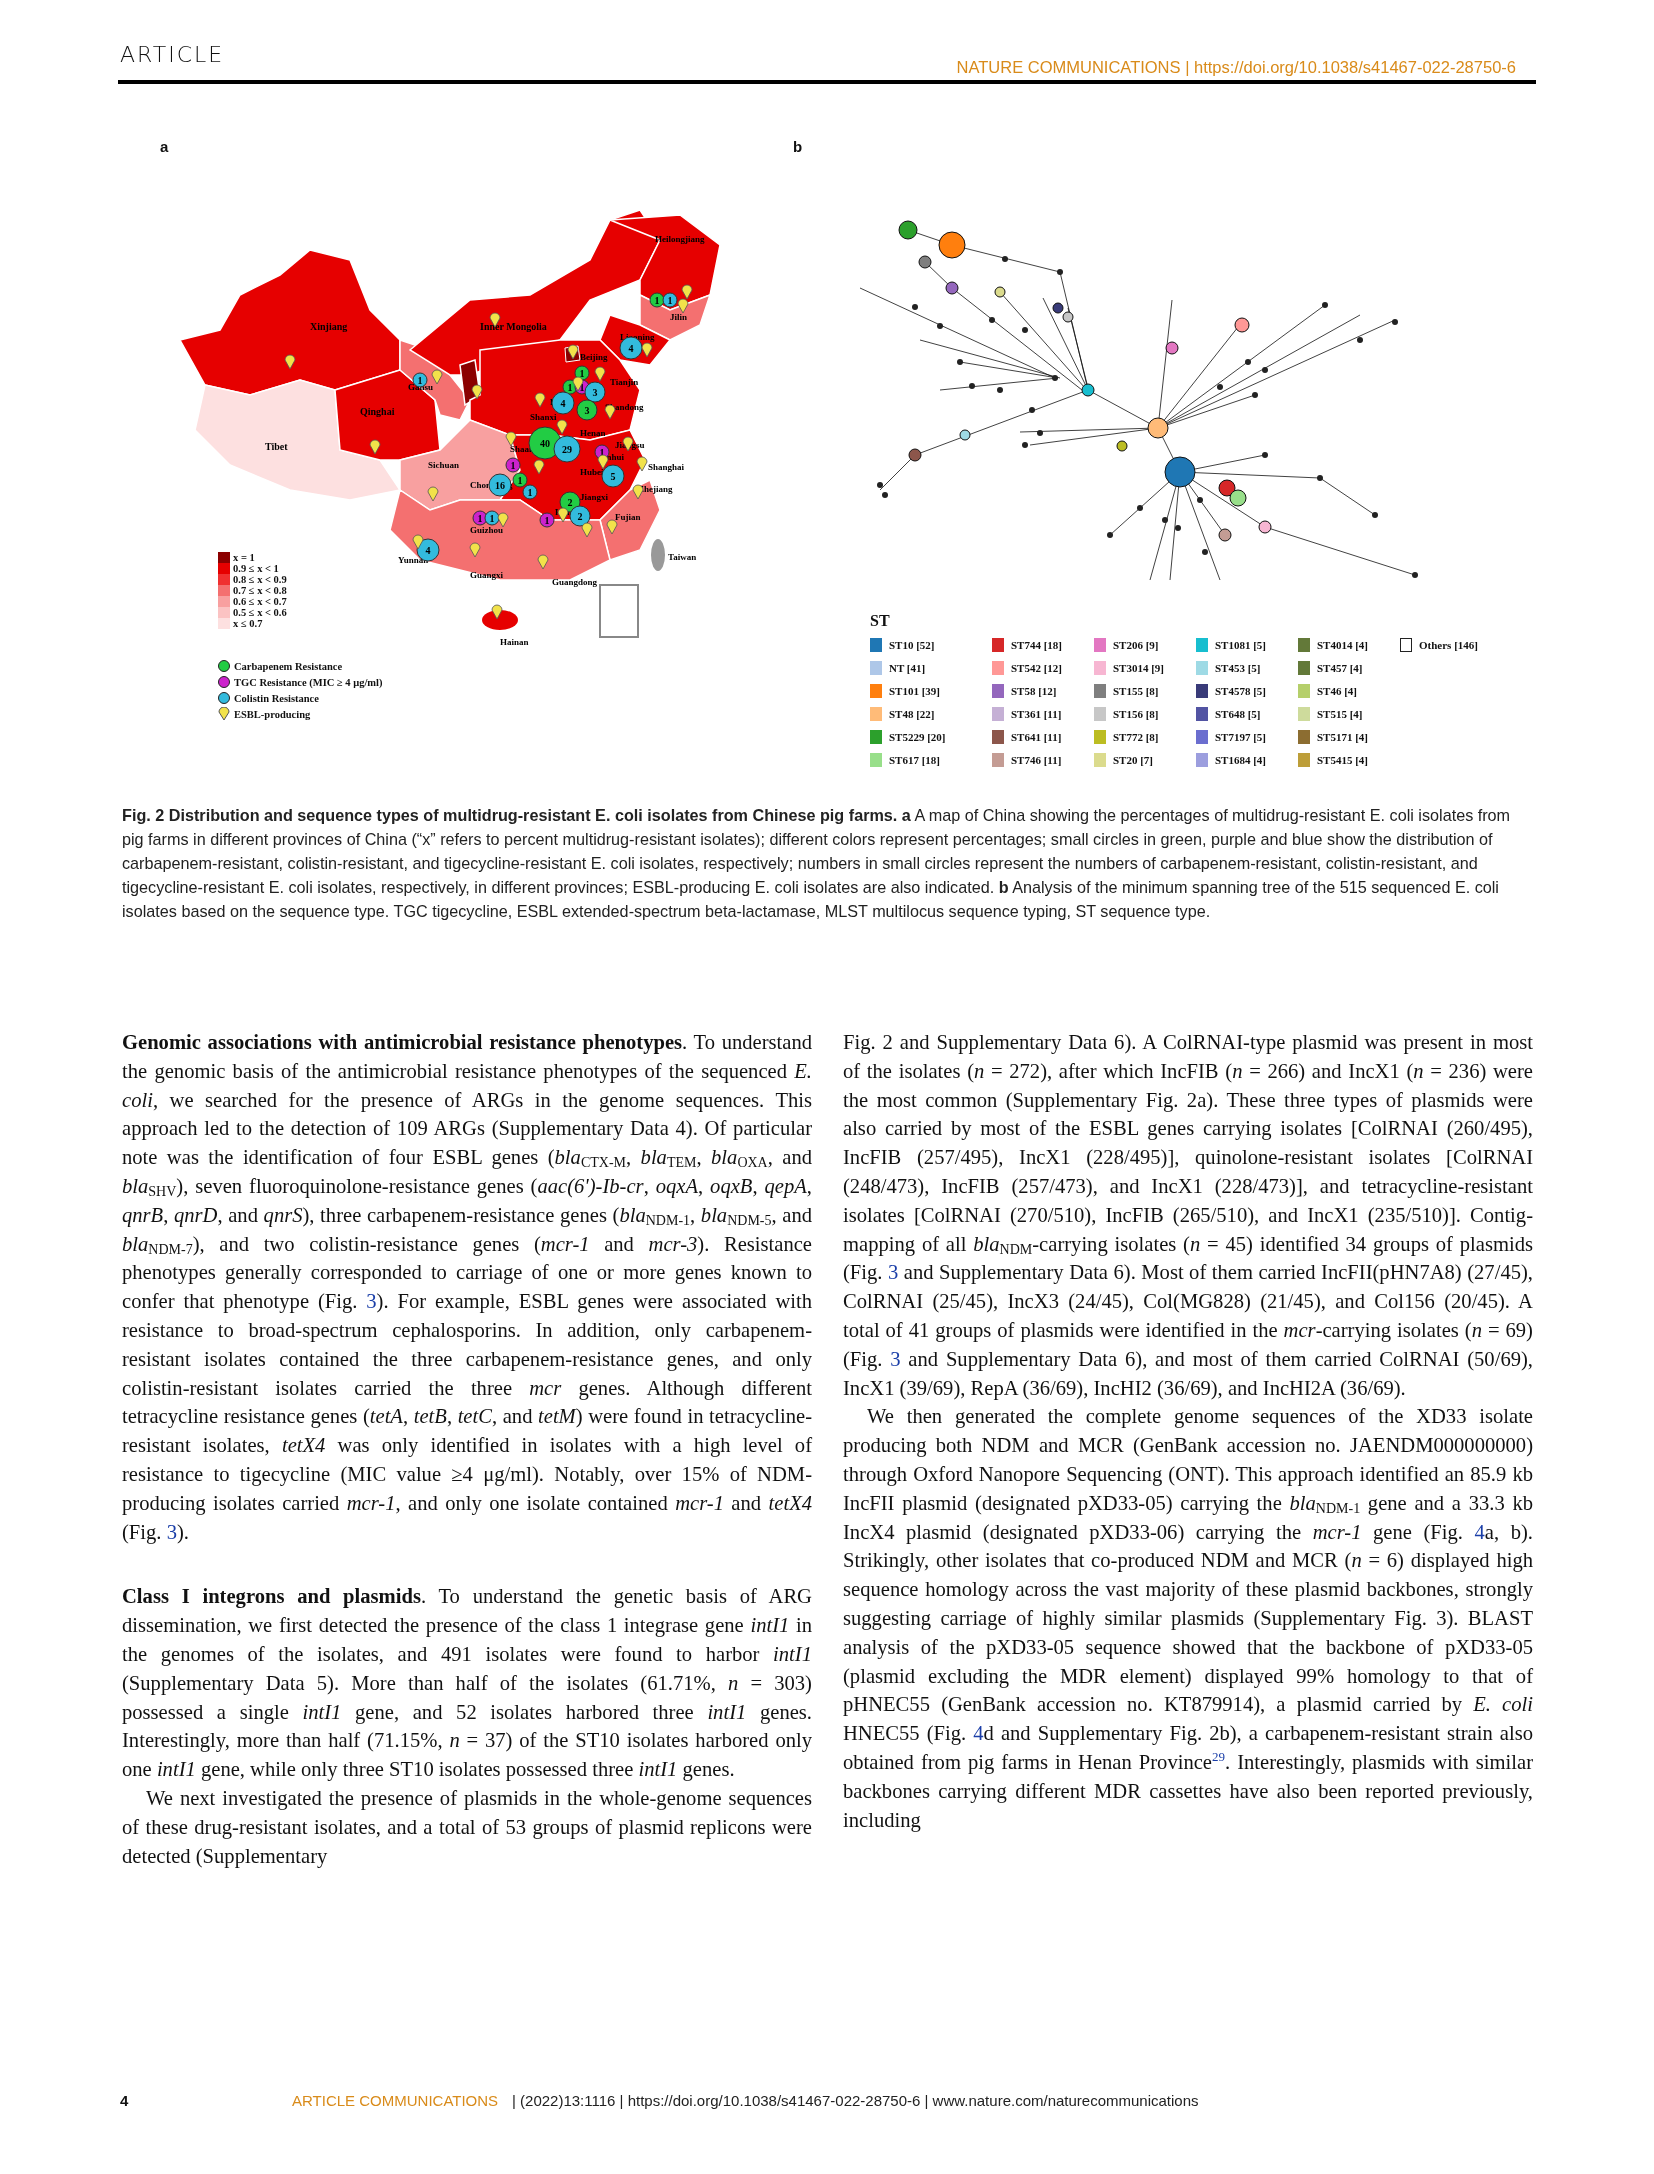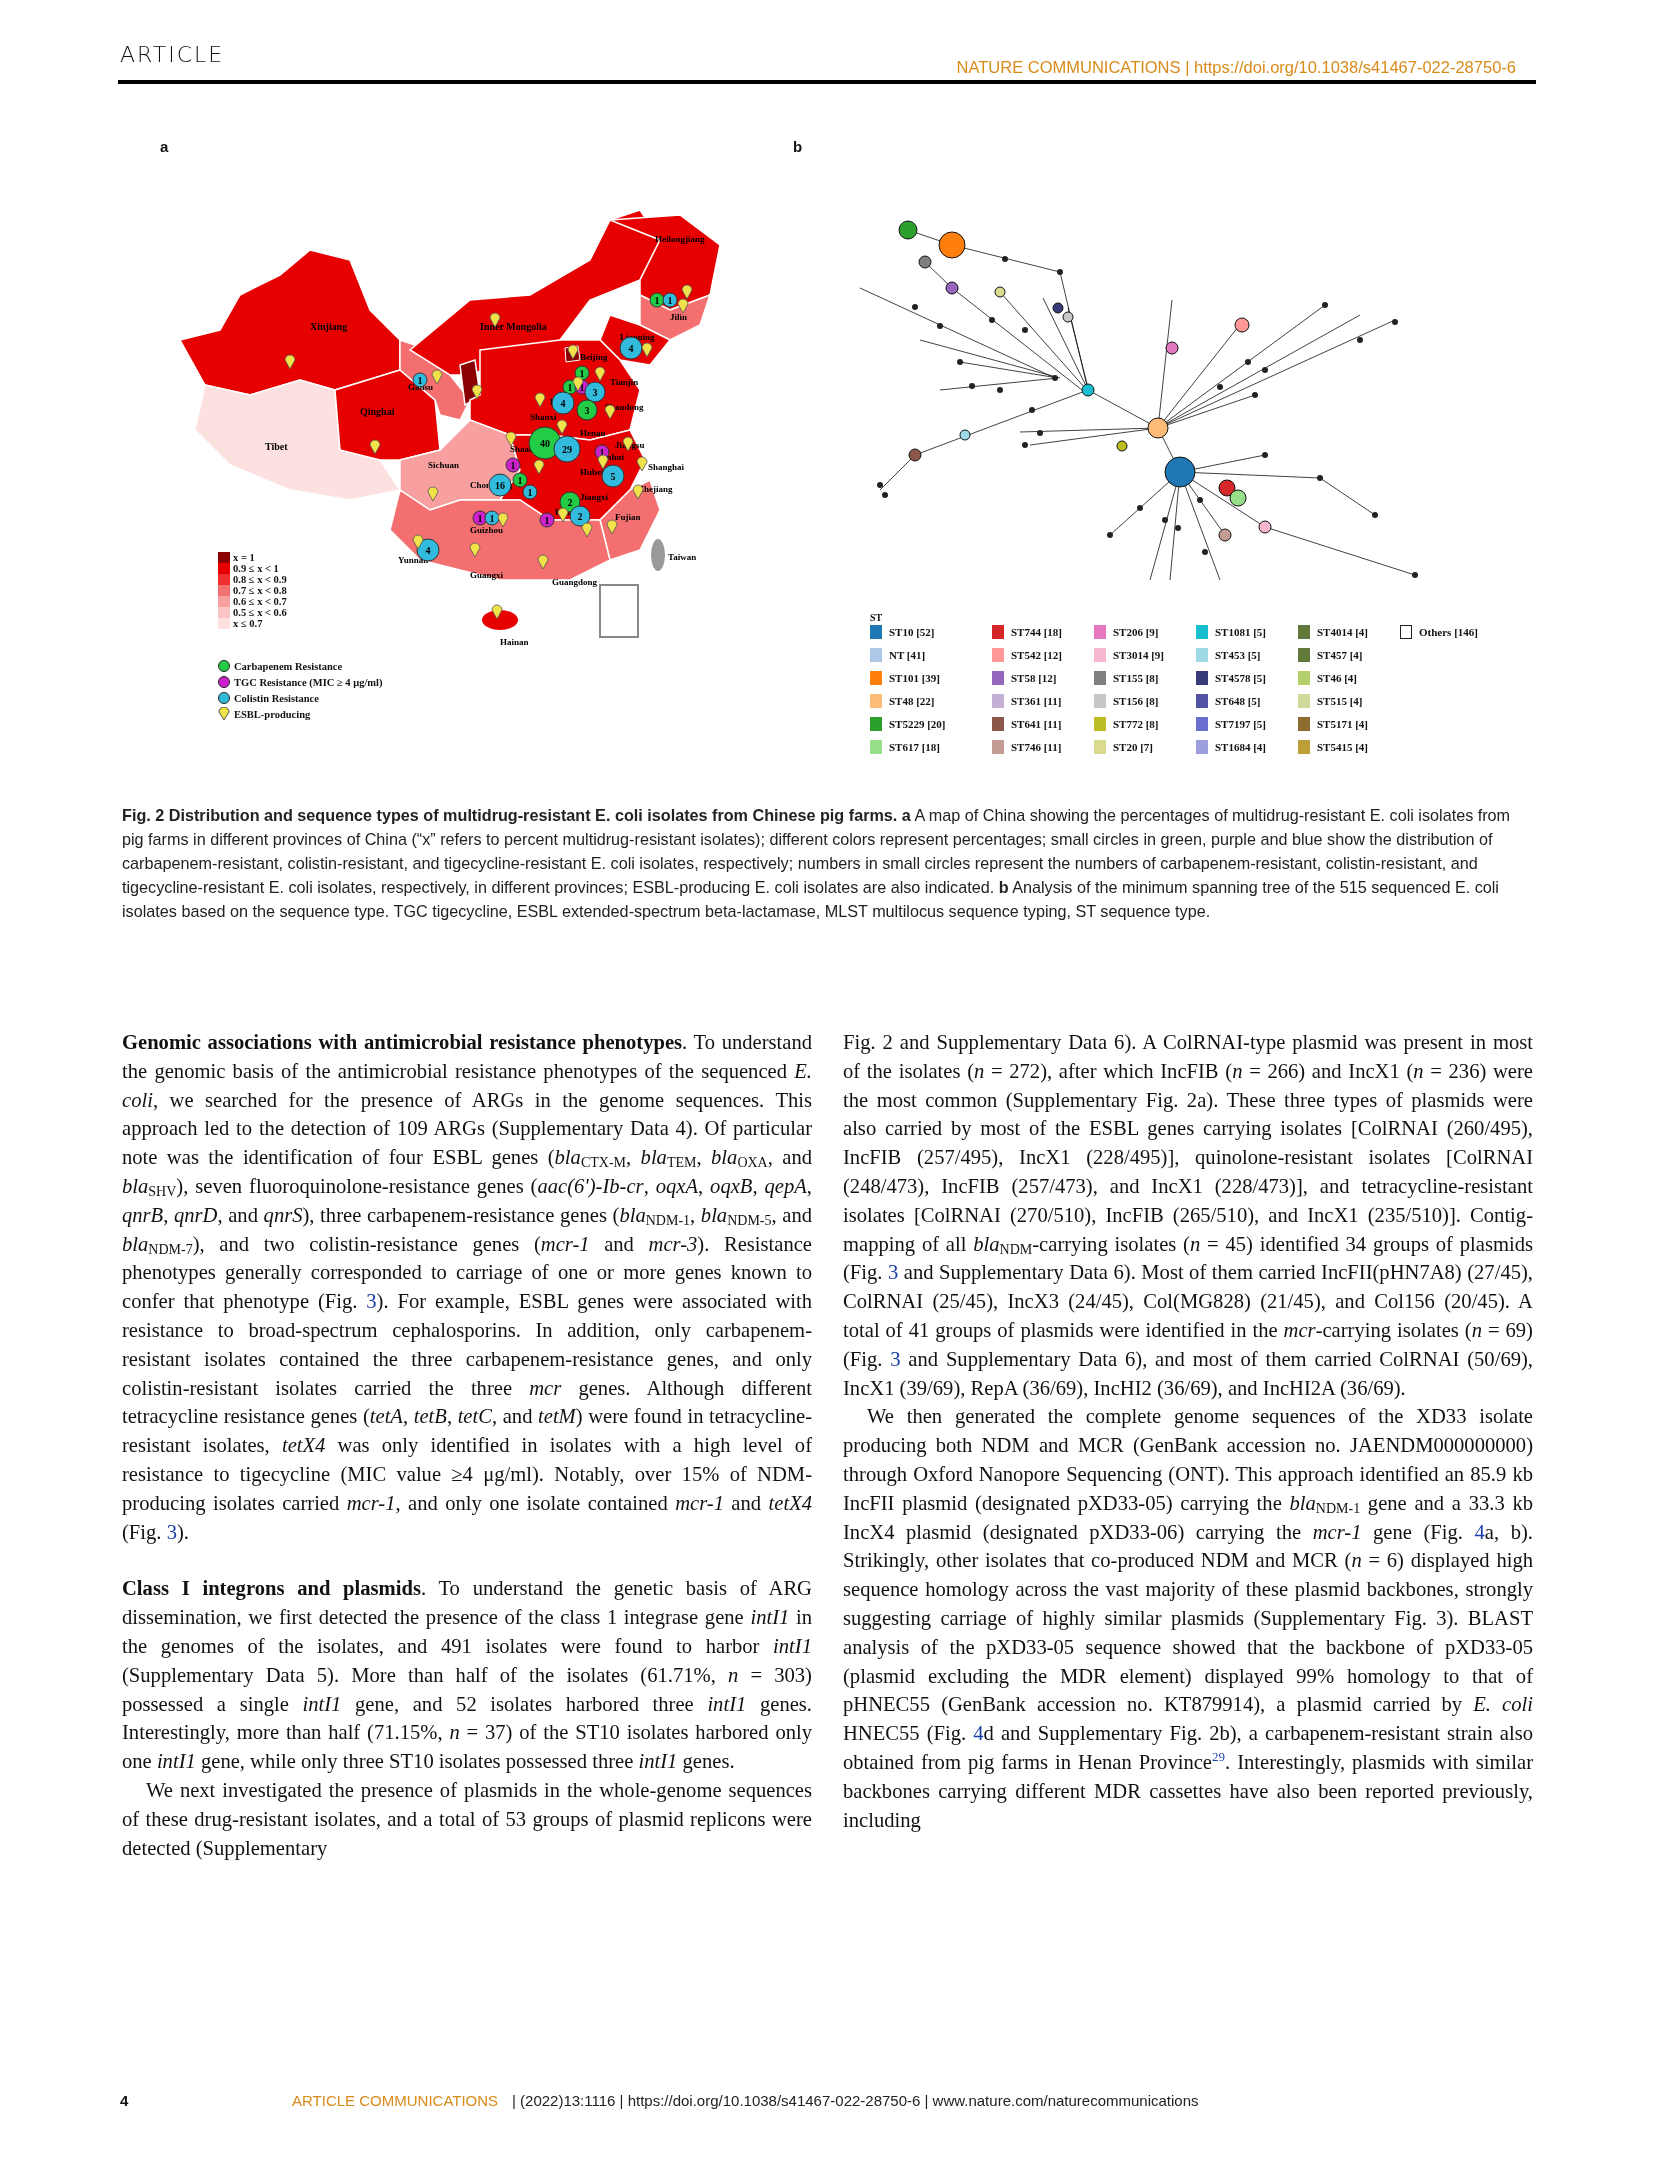--- a/index.html
+++ b/index.html
@@ -9,30 +9,30 @@
   .hdr-journal { right: 138px; top: 58px; font-family: "Liberation Sans", sans-serif; font-size: 16.5px; color: #d98b1a; }
   .hdr-rule { left: 118px; top: 80px; width: 1418px; height: 4px; background: #000; }
   .panel-label { font-family: "Liberation Sans", sans-serif; font-weight: bold; font-size: 15px; }
   .legend-scale { left: 218px; top: 552px; font-size: 10.5px; font-weight: bold; line-height: 11px; }
   .scale-row { display: flex; align-items: center; height: 11px; }
   .scale-sw { width: 12px; height: 11px; margin-right: 3px; }
   .legend-symbols { left: 218px; top: 658px; font-size: 10.5px; font-weight: bold; }
   .sym-row { display: flex; align-items: center; height: 16px; }
   .dot { width: 12px; height: 12px; border-radius: 50%; border: 1px solid #222; margin-right: 4px; box-sizing: border-box; }
   .st-legend { left: 870px; top: 612px; font-size: 11px; font-weight: bold; }
-  .st-title { font-size: 10px; margin-bottom: 0; }
+  .st-title { font-size: 16px; margin-bottom: 6px; }
   .st-grid { display: grid; grid-template-columns: 122px 102px 102px 102px 102px 110px; row-gap: 5px; }
   .st-item { display: flex; align-items: center; height: 18px; }
   .st-sw { width: 12px; height: 14px; margin-right: 7px; box-sizing: border-box; }
   .caption { left: 122px; top: 803px; width: 1410px; font-family: "Liberation Sans", sans-serif; font-size: 16.2px; line-height: 24px; color: #222; }
   .caption b { font-weight: bold; }
   .col { top: 1028px; width: 690px; font-size: 20.6px; line-height: 28.8px; text-align: justify; }
   .col p { margin: 0; }
   .col .indent { text-indent: 24px; }
-  .col .sec-gap { margin-top: 28px; }
+  .col .sec-gap { margin-top: 36px; }
   .col sub { font-size: 14px; vertical-align: -3px; line-height: 0; }
   .col sup { font-size: 13px; line-height: 0; }
   .link { color: #1a3ea8; }
   .footer { left: 120px; top: 2092px; width: 1420px; font-family: "Liberation Sans", sans-serif; font-size: 15px; }
   .footer .pg { position: absolute; left: 0; top: 0; font-weight: bold; }
   .footer .fj { position: absolute; left: 172px; top: 0; color: #d98b1a; }
   .footer .fr { position: absolute; left: 392px; top: 0; color: #222; }
   svg text { font-family: "Liberation Serif", serif; font-weight: bold; }
 </style>
 </head>

